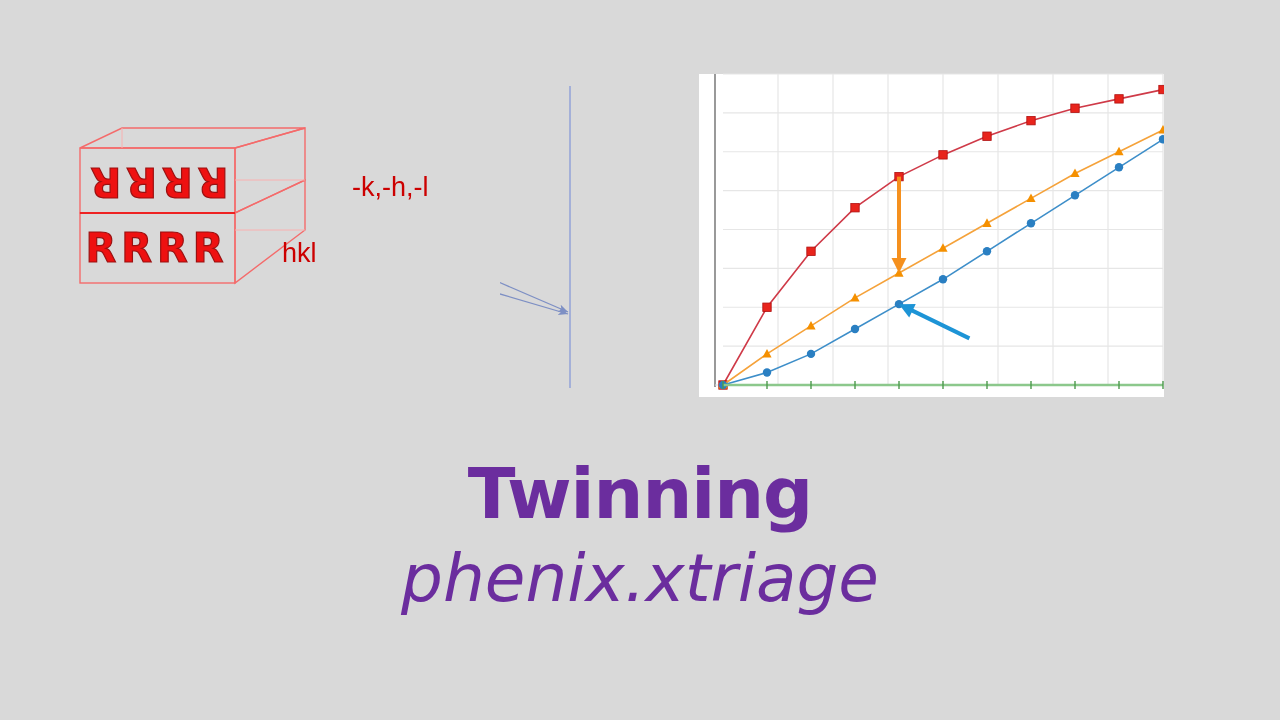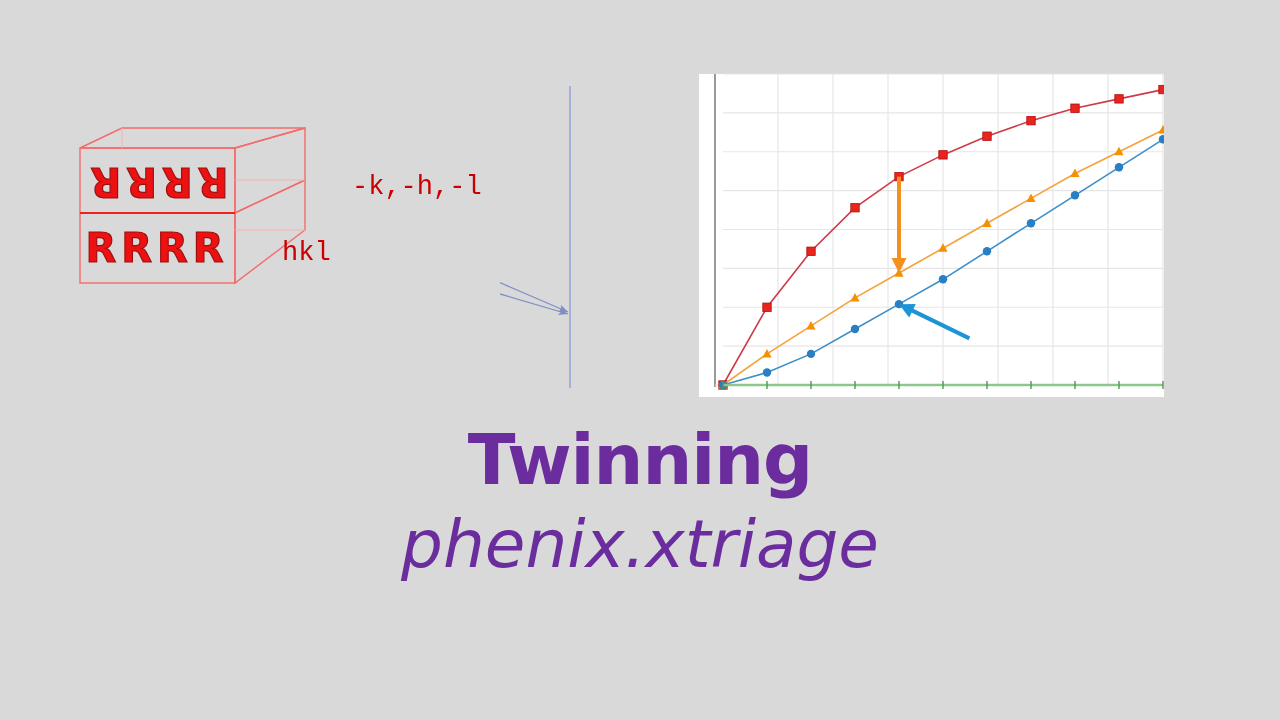--- a/index.html
+++ b/index.html
@@ -11,21 +11,21 @@
   }
   #slide{position:absolute;inset:0;}
 
   
   #crystal{position:absolute;left:60px;top:120px;width:300px;height:180px;}
   #crystal svg{display:block;}
 
   
   .red-label{
     position:absolute;color:#cc0000;font-size:27px;
-    font-family:Liberation Mono, monospace;white-space:nowrap;
+    font-family:Liberation Sans, sans-serif;white-space:nowrap;
   }
   #label-mkmhml{left:352px;top:172px;}
   #label-hkl{left:282px;top:238px;}
 
   
   #mirror{position:absolute;left:500px;top:60px;width:140px;height:350px;}
 
   
   #chart{
     position:absolute;left:694px;top:69px;width:470px;height:328px;
@@ -34,21 +34,21 @@
     position:absolute;left:5px;top:5px;right:0;bottom:0;background:#ffffff;
   }
   #chart svg{position:absolute;left:0;top:0;}
 
   
   #title-block{
     position:absolute;left:0;right:0;top:425px;text-align:center;
   }
   #main-title{
     color:#6b2d9e;font-size:70px;font-weight:bold;line-height:1.0;
-    font-family:"DejaVu Sans", sans-serif;letter-spacing:-1px;
+    font-family:"DejaVu Sans", sans-serif;letter-spacing:-1px;margin-top:34px;
   }
   #sub-title{
     color:#6b2d9e;font-size:66px;font-style:italic;line-height:1.15;
     margin-top:12px;font-family:"DejaVu Sans", sans-serif;
   }
 </style>
 </head>
 <body>
 
 <div id="slide">

